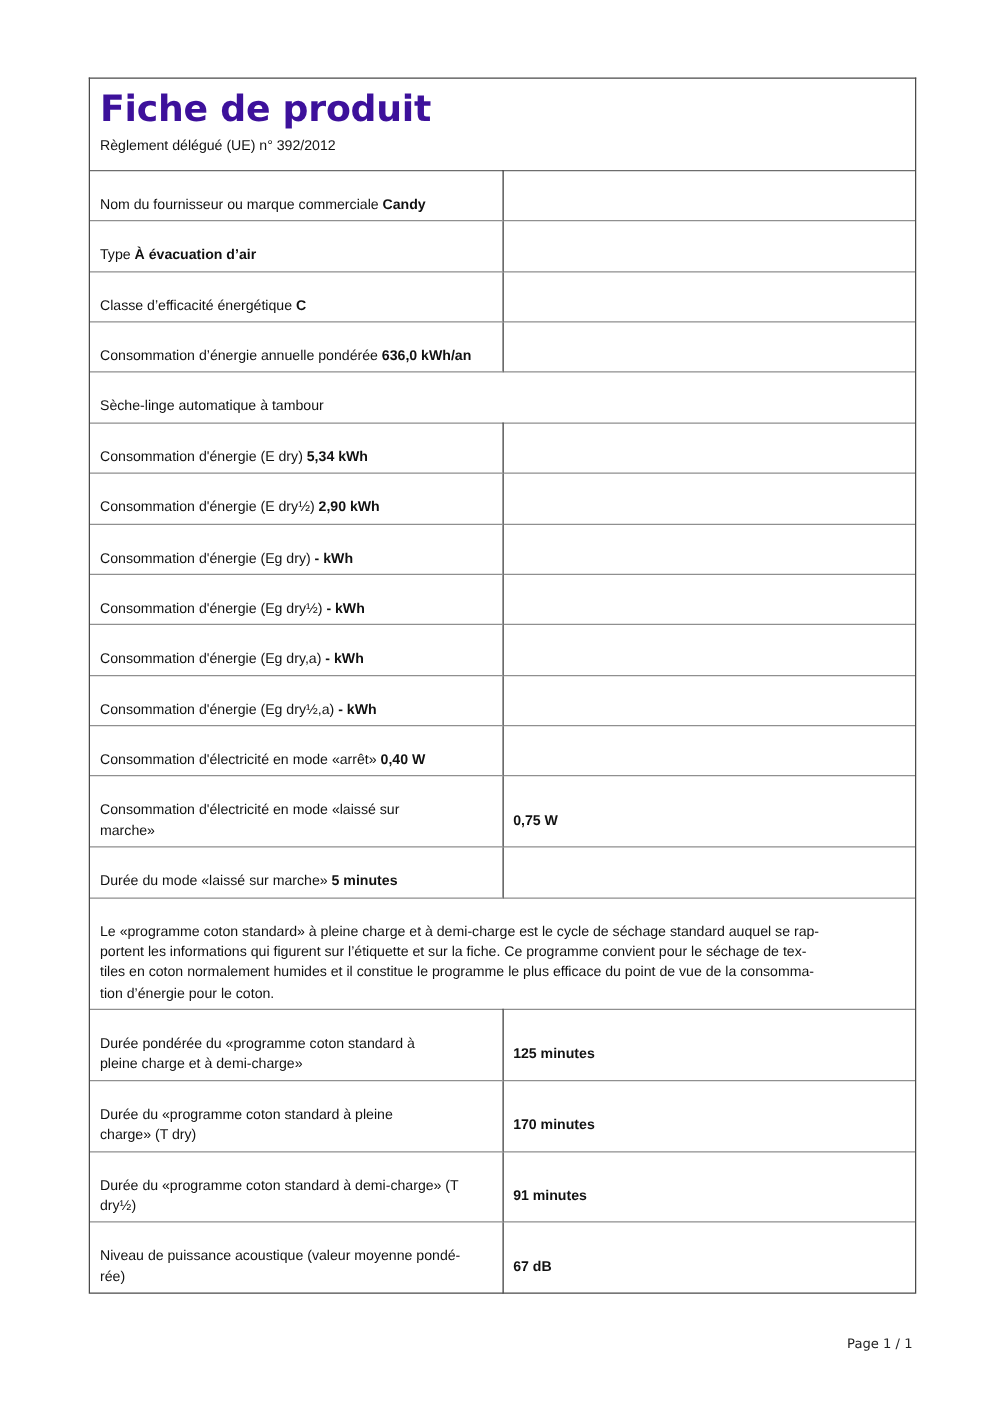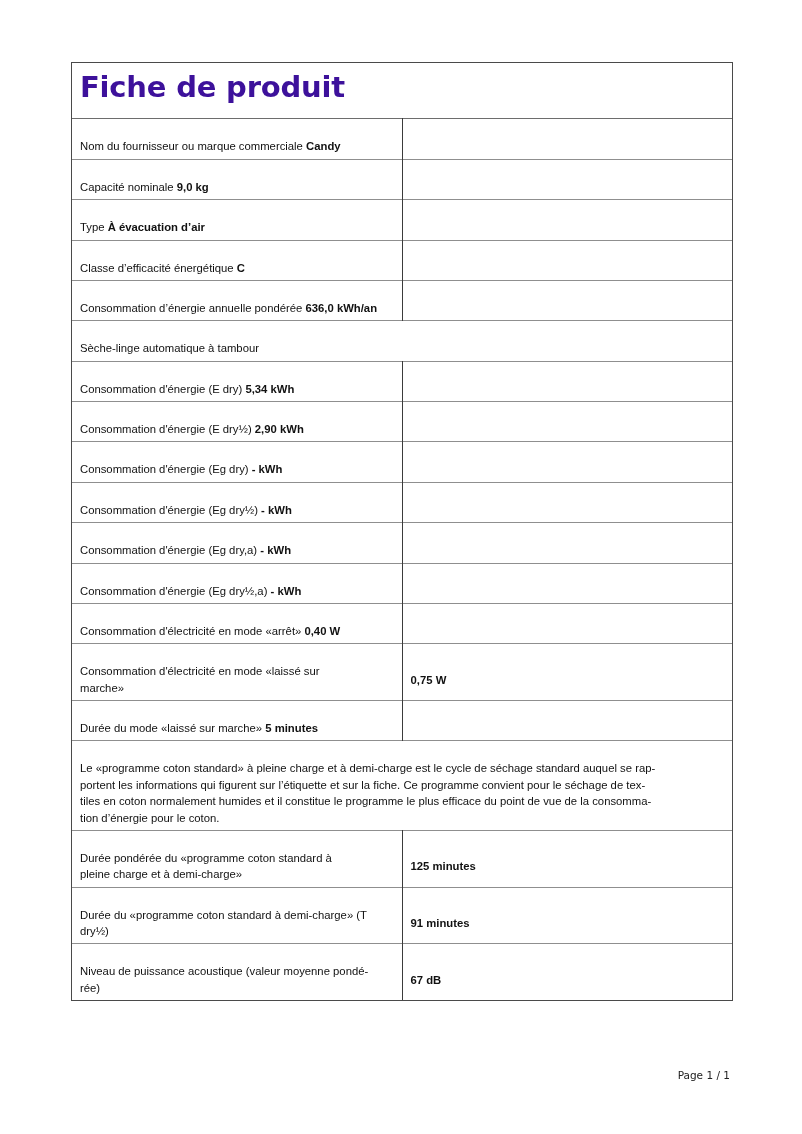--- a/index.html
+++ b/index.html
@@ -119,39 +119,36 @@
 </style>
 </head>
 <body>
 
 <div class="page">
 
   <div class="sheet">
 
     <div class="head">
       <div class="doc-title">Fiche de produit</div>
+      <div class="doc-subtitle">Règlement délégué (UE) n° 392/2012</div>
     </div>
 
     <table class="spec">
       <colgroup>
         <col class="c-label">
         <col class="c-value">
       </colgroup>
       <tbody>
 
         <tr class="first-row">
           <td class="label"><span>Nom du fournisseur ou marque commerciale </span><span class="b">Candy</span></td>
           <td class="value"></td>
         </tr>
 
 
-        <tr>
-          <td class="label"><span>Capacité nominale </span><span class="b">9,0 kg</span></td>
-          <td class="value"></td>
-        </tr>
 
         <tr>
           <td class="label"><span>Type </span><span class="b">À évacuation d’air</span></td>
           <td class="value"></td>
         </tr>
 
         <tr>
           <td class="label"><span>Classe d’efficacité énergétique </span><span class="b">C</span></td>
           <td class="value"></td>
         </tr>
@@ -223,20 +220,27 @@
         </tr>
 
         <tr class="tall">
           <td class="label">
             <span class="lbl-two">Durée pondérée du «programme coton standard à</span>
             <span class="lbl-two">pleine charge et à demi-charge»</span>
           </td>
           <td class="value">125 minutes</td>
         </tr>
 
+        <tr class="tall">
+          <td class="label">
+            <span class="lbl-two">Durée du «programme coton standard à pleine</span>
+            <span class="lbl-two">charge» (T dry)</span>
+          </td>
+          <td class="value">170 minutes</td>
+        </tr>
 
         <tr class="tall">
           <td class="label">
             <span class="lbl-two">Durée du «programme coton standard à demi-charge» (T</span>
             <span class="lbl-two">dry½)</span>
           </td>
           <td class="value">91 minutes</td>
         </tr>
 
         <tr class="tall lastrow">

